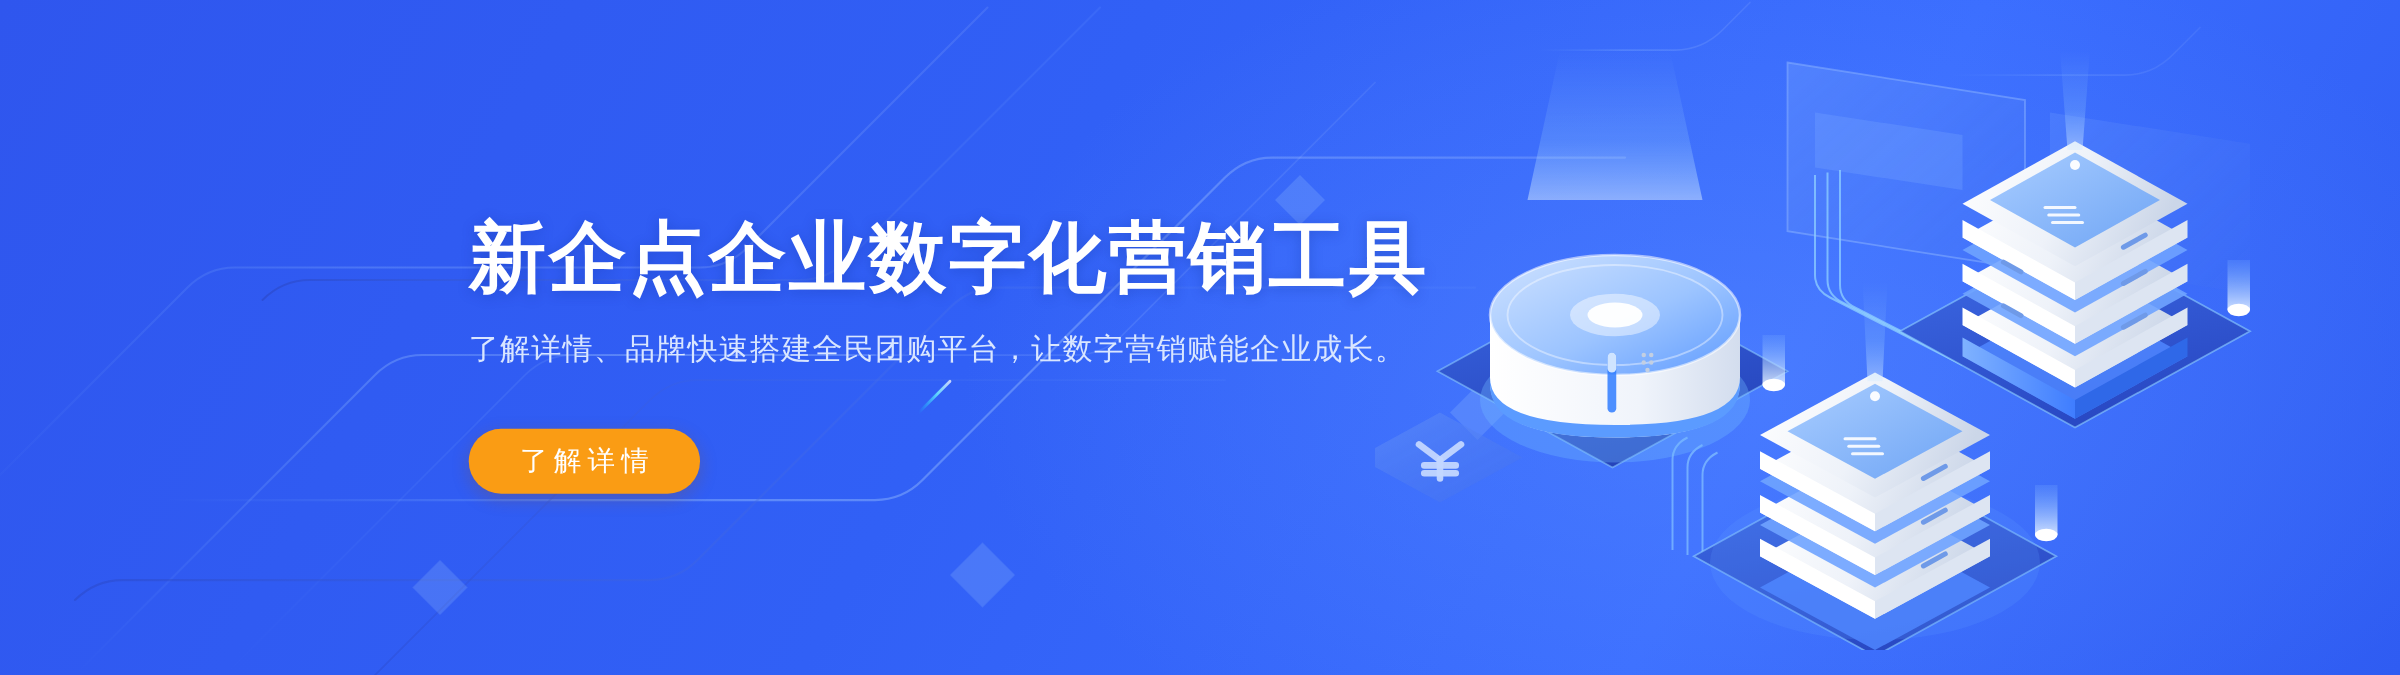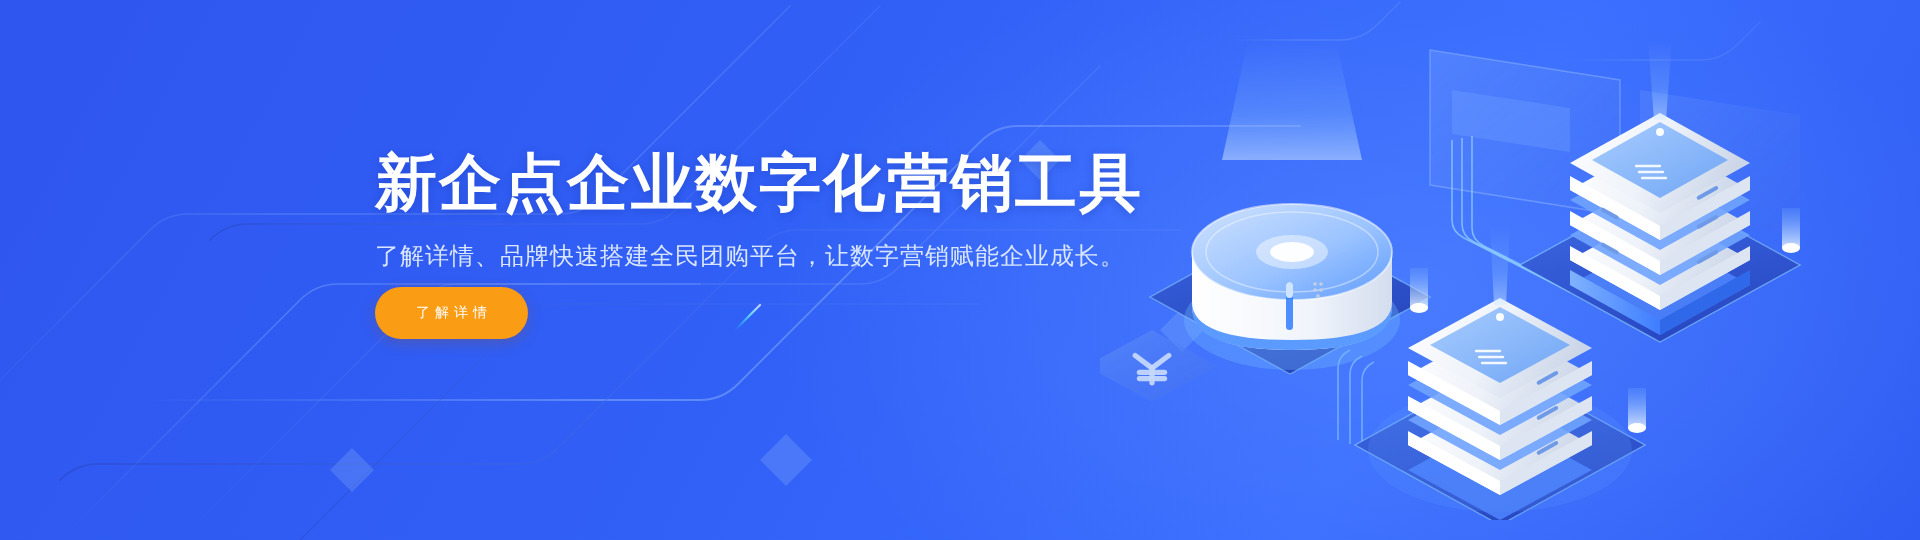--- a/index.html
+++ b/index.html
@@ -27,21 +27,21 @@
     inset: 0;
     width: 1920px;
     height: 540px;
     pointer-events: none;
   }
 
   
   .content {
     position: absolute;
     left: 375px;
-    top: 148px;
+    top: 172px;
     width: 830px;
   }
   .headline {
     margin: 0;
     font-size: 62px;
     line-height: 1.12;
     font-weight: bold;
     color: #ffffff;
     letter-spacing: 2px;
     white-space: nowrap;
@@ -52,29 +52,29 @@
     font-size: 24px;
     line-height: 1.4;
     color: #d9e6ff;
     letter-spacing: 1px;
     white-space: nowrap;
   }
   .cta {
     display: inline-flex;
     align-items: center;
     justify-content: center;
-    margin-top: 14px;
+    margin-top: 46px;
     padding: 0 36px;
     height: 52px;
     border: none;
     border-radius: 26px;
     background: #fa9c14;
     color: #ffffff;
     font-family: "Liberation Sans", "DejaVu Sans", sans-serif;
-    font-size: 14px;
+    font-size: 22px;
     letter-spacing: 5px;
     text-indent: 5px;
     cursor: pointer;
     box-shadow: 0 4px 14px rgba(160,80,0,0.25);
   }
 
   
   .illustration {
     position: absolute;
     right: 60px;

